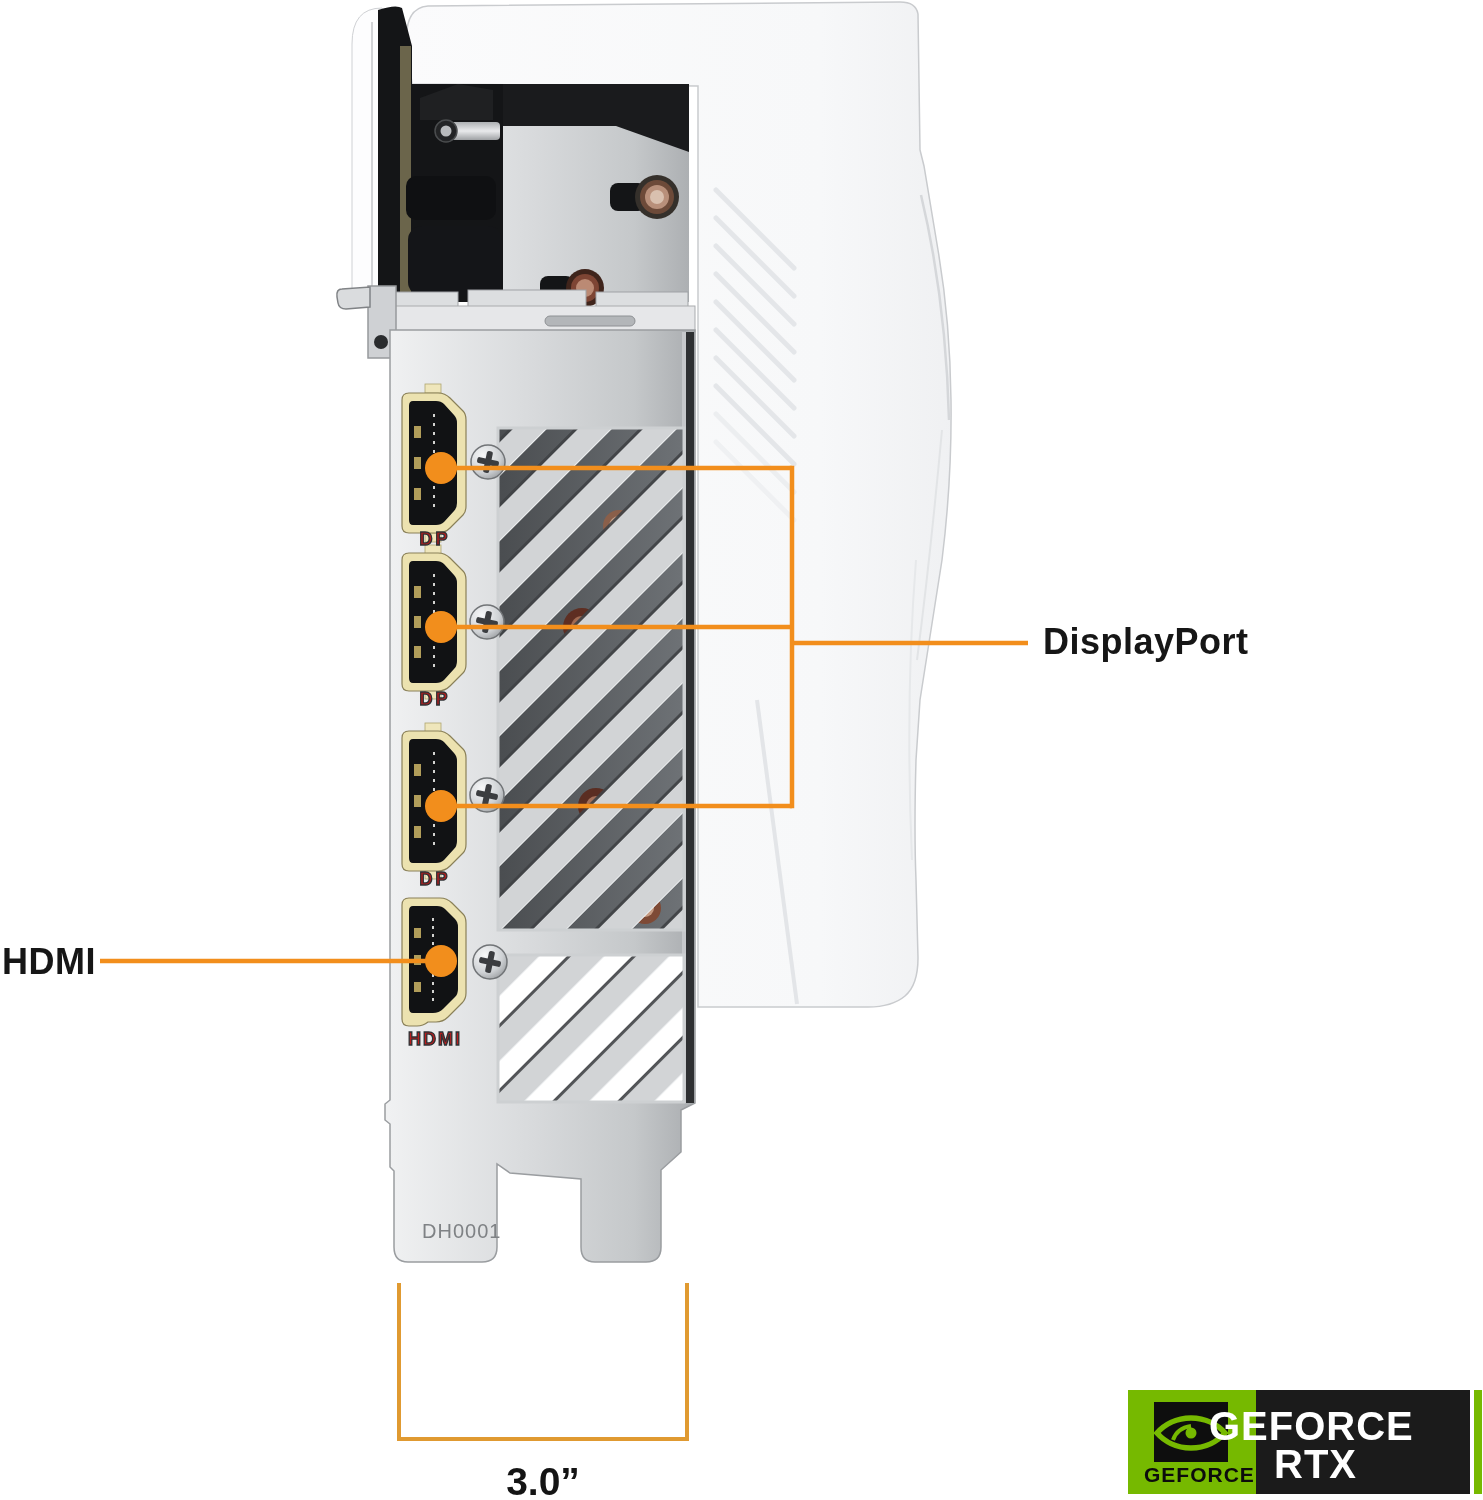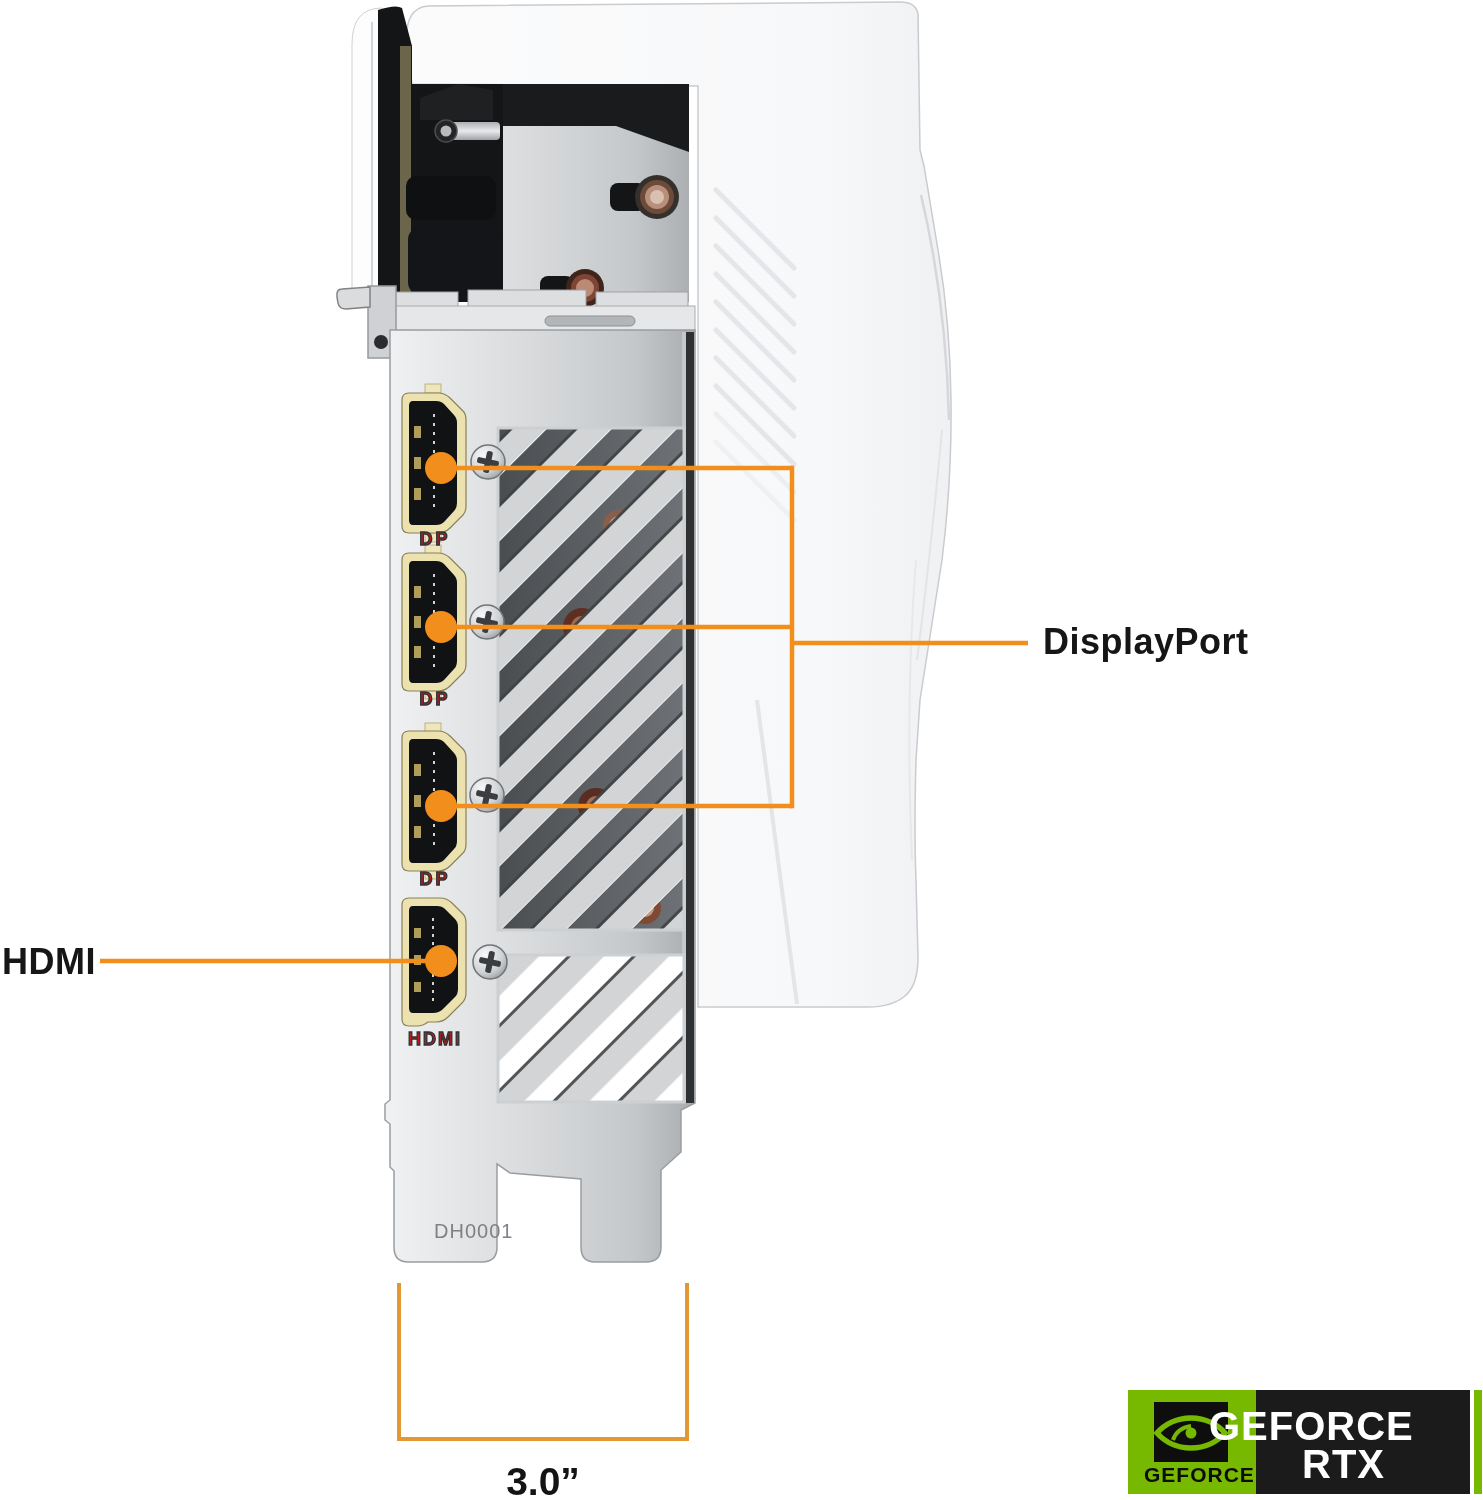--- a/index.html
+++ b/index.html
@@ -262,21 +262,21 @@
 
 <div class="txt callout-label" style="left:1043px;top:621px;">DisplayPort</div>
 
 <div class="txt callout-label" style="left:2px;top:941px;">HDMI</div>
 
 <div class="txt stamp stamp-dp" style="left:403px;top:529px;">DP</div>
 <div class="txt stamp stamp-dp" style="left:403px;top:689px;">DP</div>
 <div class="txt stamp stamp-dp" style="left:403px;top:869px;">DP</div>
 <div class="txt stamp stamp-hdmi" style="left:396px;top:1029px;">HDMI</div>
 
-<div class="txt serial" style="left:422px;top:1220px;margin-left:12px;">DH0001</div>
+<div class="txt serial" style="left:422px;top:1220px;">DH0001</div>
 
 <div class="txt dim-label" style="left:443px;top:1460px;width:200px;">3.0”</div>
 
 <div class="txt badge-brand" style="left:1144px;top:1463px;width:96px;">GEFORCE</div>
 <div class="txt badge-line" style="left:1209px;top:1406px;">GEFORCE</div>
-<div class="txt badge-line" style="left:1274px;top:1444px;margin-left:28px;">RTX</div>
+<div class="txt badge-line" style="left:1274px;top:1444px;">RTX</div>
 
 </div>
 
 </body></html>

